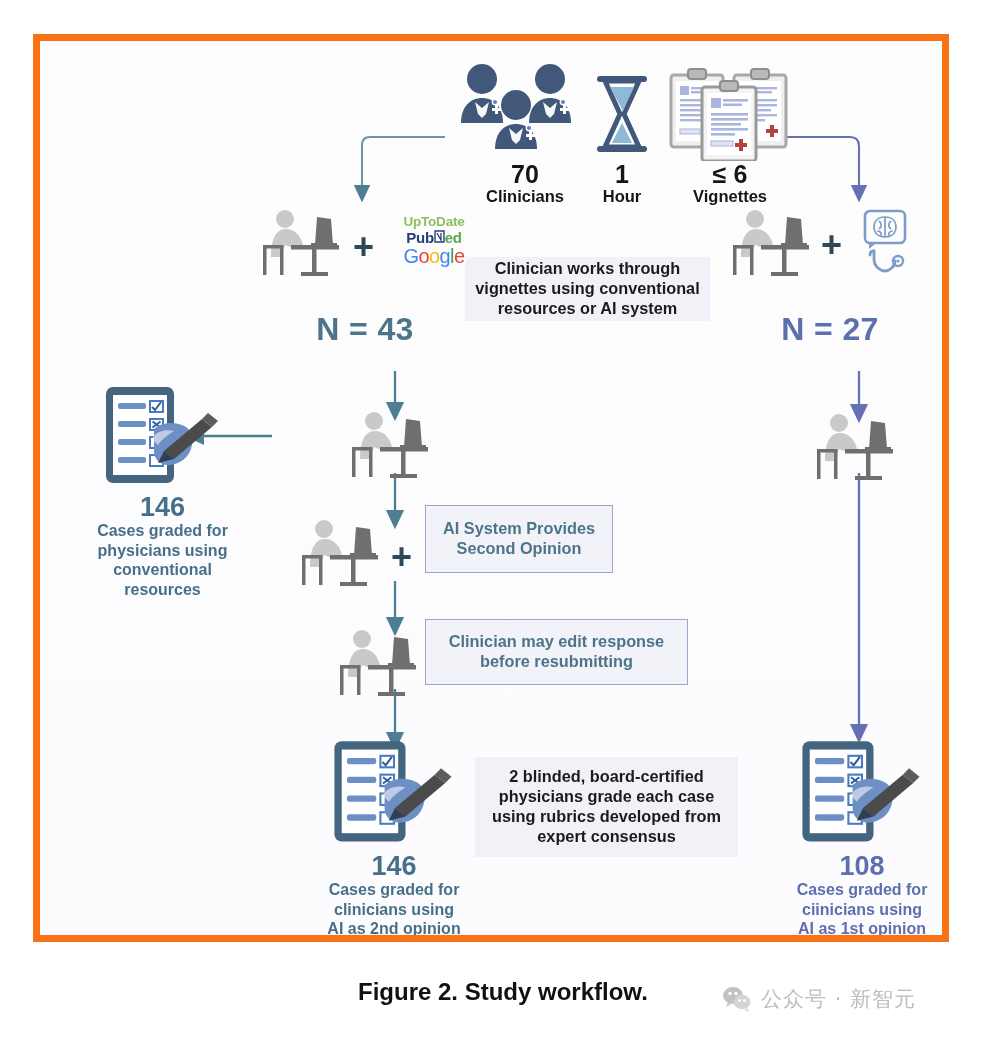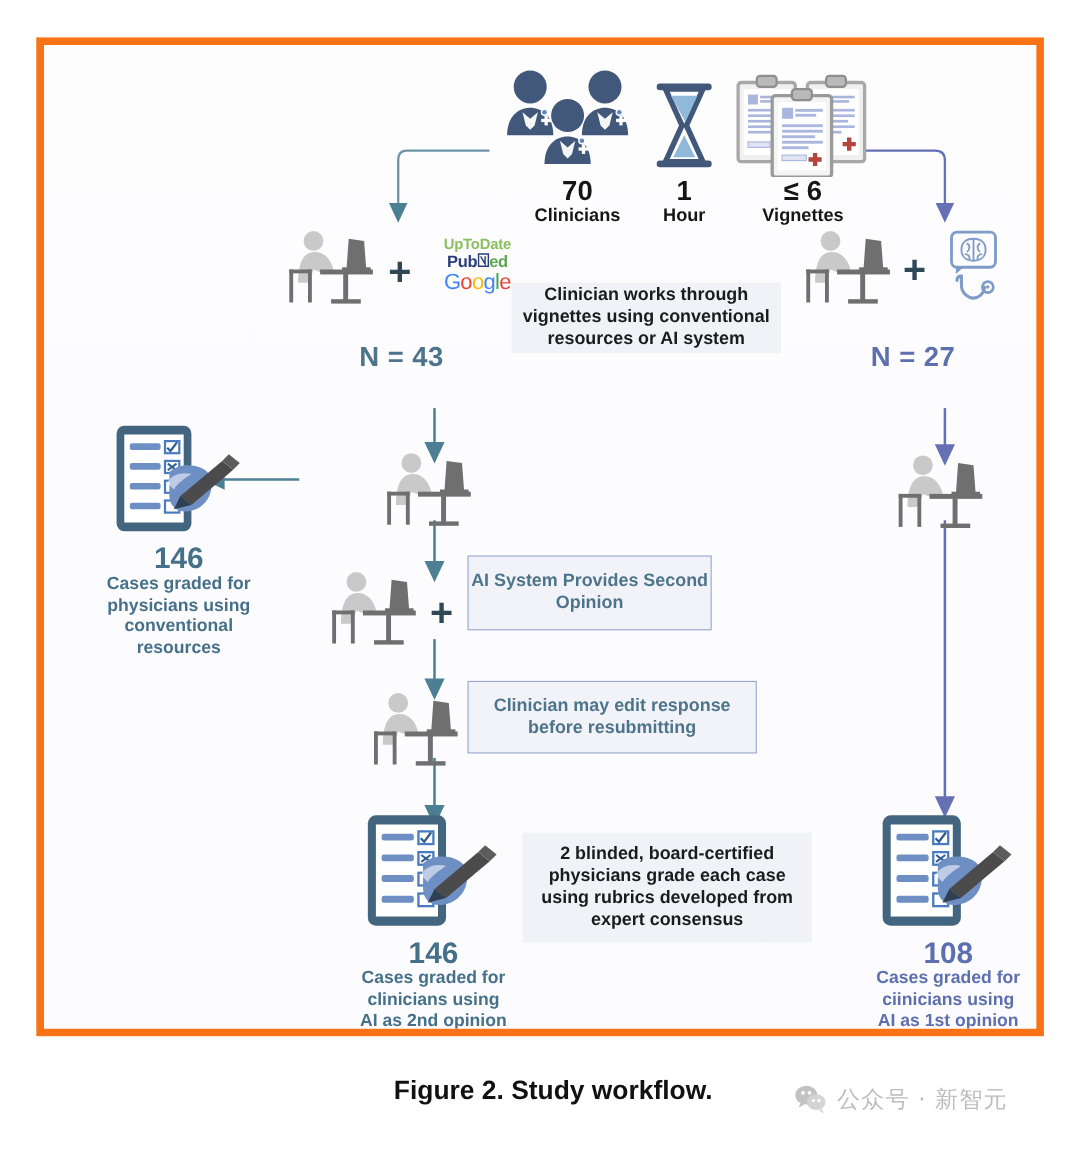--- a/index.html
+++ b/index.html
@@ -17,21 +17,21 @@
 
   
   .node{position:absolute;}
   .ctr{text-align:center;}
 
   
   .stat-num{font-size:25px;font-weight:bold;color:#151515;line-height:1.05;letter-spacing:.2px;}
   .stat-lbl{font-size:16.5px;font-weight:bold;color:#151515;line-height:1.15;}
 
   
-  .nlabel{font-size:25px;font-weight:bold;letter-spacing:.4px;}
+  .nlabel{font-size:32px;font-weight:bold;letter-spacing:.4px;}
   .n-teal{color:#4d748a;}
   .n-blue{color:#5d6fae;}
 
   
   .tbox{position:absolute;box-sizing:border-box;display:flex;align-items:center;justify-content:center;
         text-align:center;line-height:1.22;}
   .tbox-plain{background:#f1f2f7;color:#1b1b1b;font-weight:bold;font-size:16.3px;}
   .tbox-outline{background:#f2f3f8;border:1.4px solid #9aa6cf;color:#4d748a;font-weight:bold;font-size:16.3px;}
 
   
@@ -322,21 +322,21 @@
           <path d="M28 8 L28 28 M22 12 C25 14 25 18 22 20 M34 12 C31 14 31 18 34 20 M20 22 C24 22 25 25 24 27 M36 22 C32 22 31 25 32 27"></path>
         </g>
         <g fill="none" stroke="#7e9cc7" stroke-width="2.8" stroke-linecap="round">
           <path d="M17 42 L17 50 C17 58 24 62 28 62 C32 62 38 58 38 52"></path>
           <path d="M17 42 C14 42 13 44 13 46"></path>
         </g>
         <circle cx="41" cy="52" r="5" fill="none" stroke="#7e9cc7" stroke-width="2.4"></circle>
         <circle cx="41" cy="52" r="1.6" fill="#7e9cc7"></circle>
       </svg>
     </div>
-    <div class="tbox tbox-outline" style="left:385px;top:464px;width:222px;height:68px;">AI System Provides Second Opinion</div>
+    <div class="tbox tbox-outline" style="left:385px;top:464px;width:188px;height:68px;">AI System Provides Second Opinion</div>
 
     <div class="node" style="left:288px;top:584px;">
       <svg width="100" height="78" viewBox="0 0 92 78">
         <g fill="#c9c9c9">
               <circle cx="30" cy="14" r="9"></circle>
               <path d="M16 52 C16 32 22 24 31 24 C40 24 46 31 48 40 L40 44 L30 40 L26 52 Z"></path>
             </g>
         <g fill="#6f6f6f">
           <rect x="8" y="40" width="3.5" height="30"></rect>
               <rect x="8" y="40" width="20" height="3.5"></rect>

